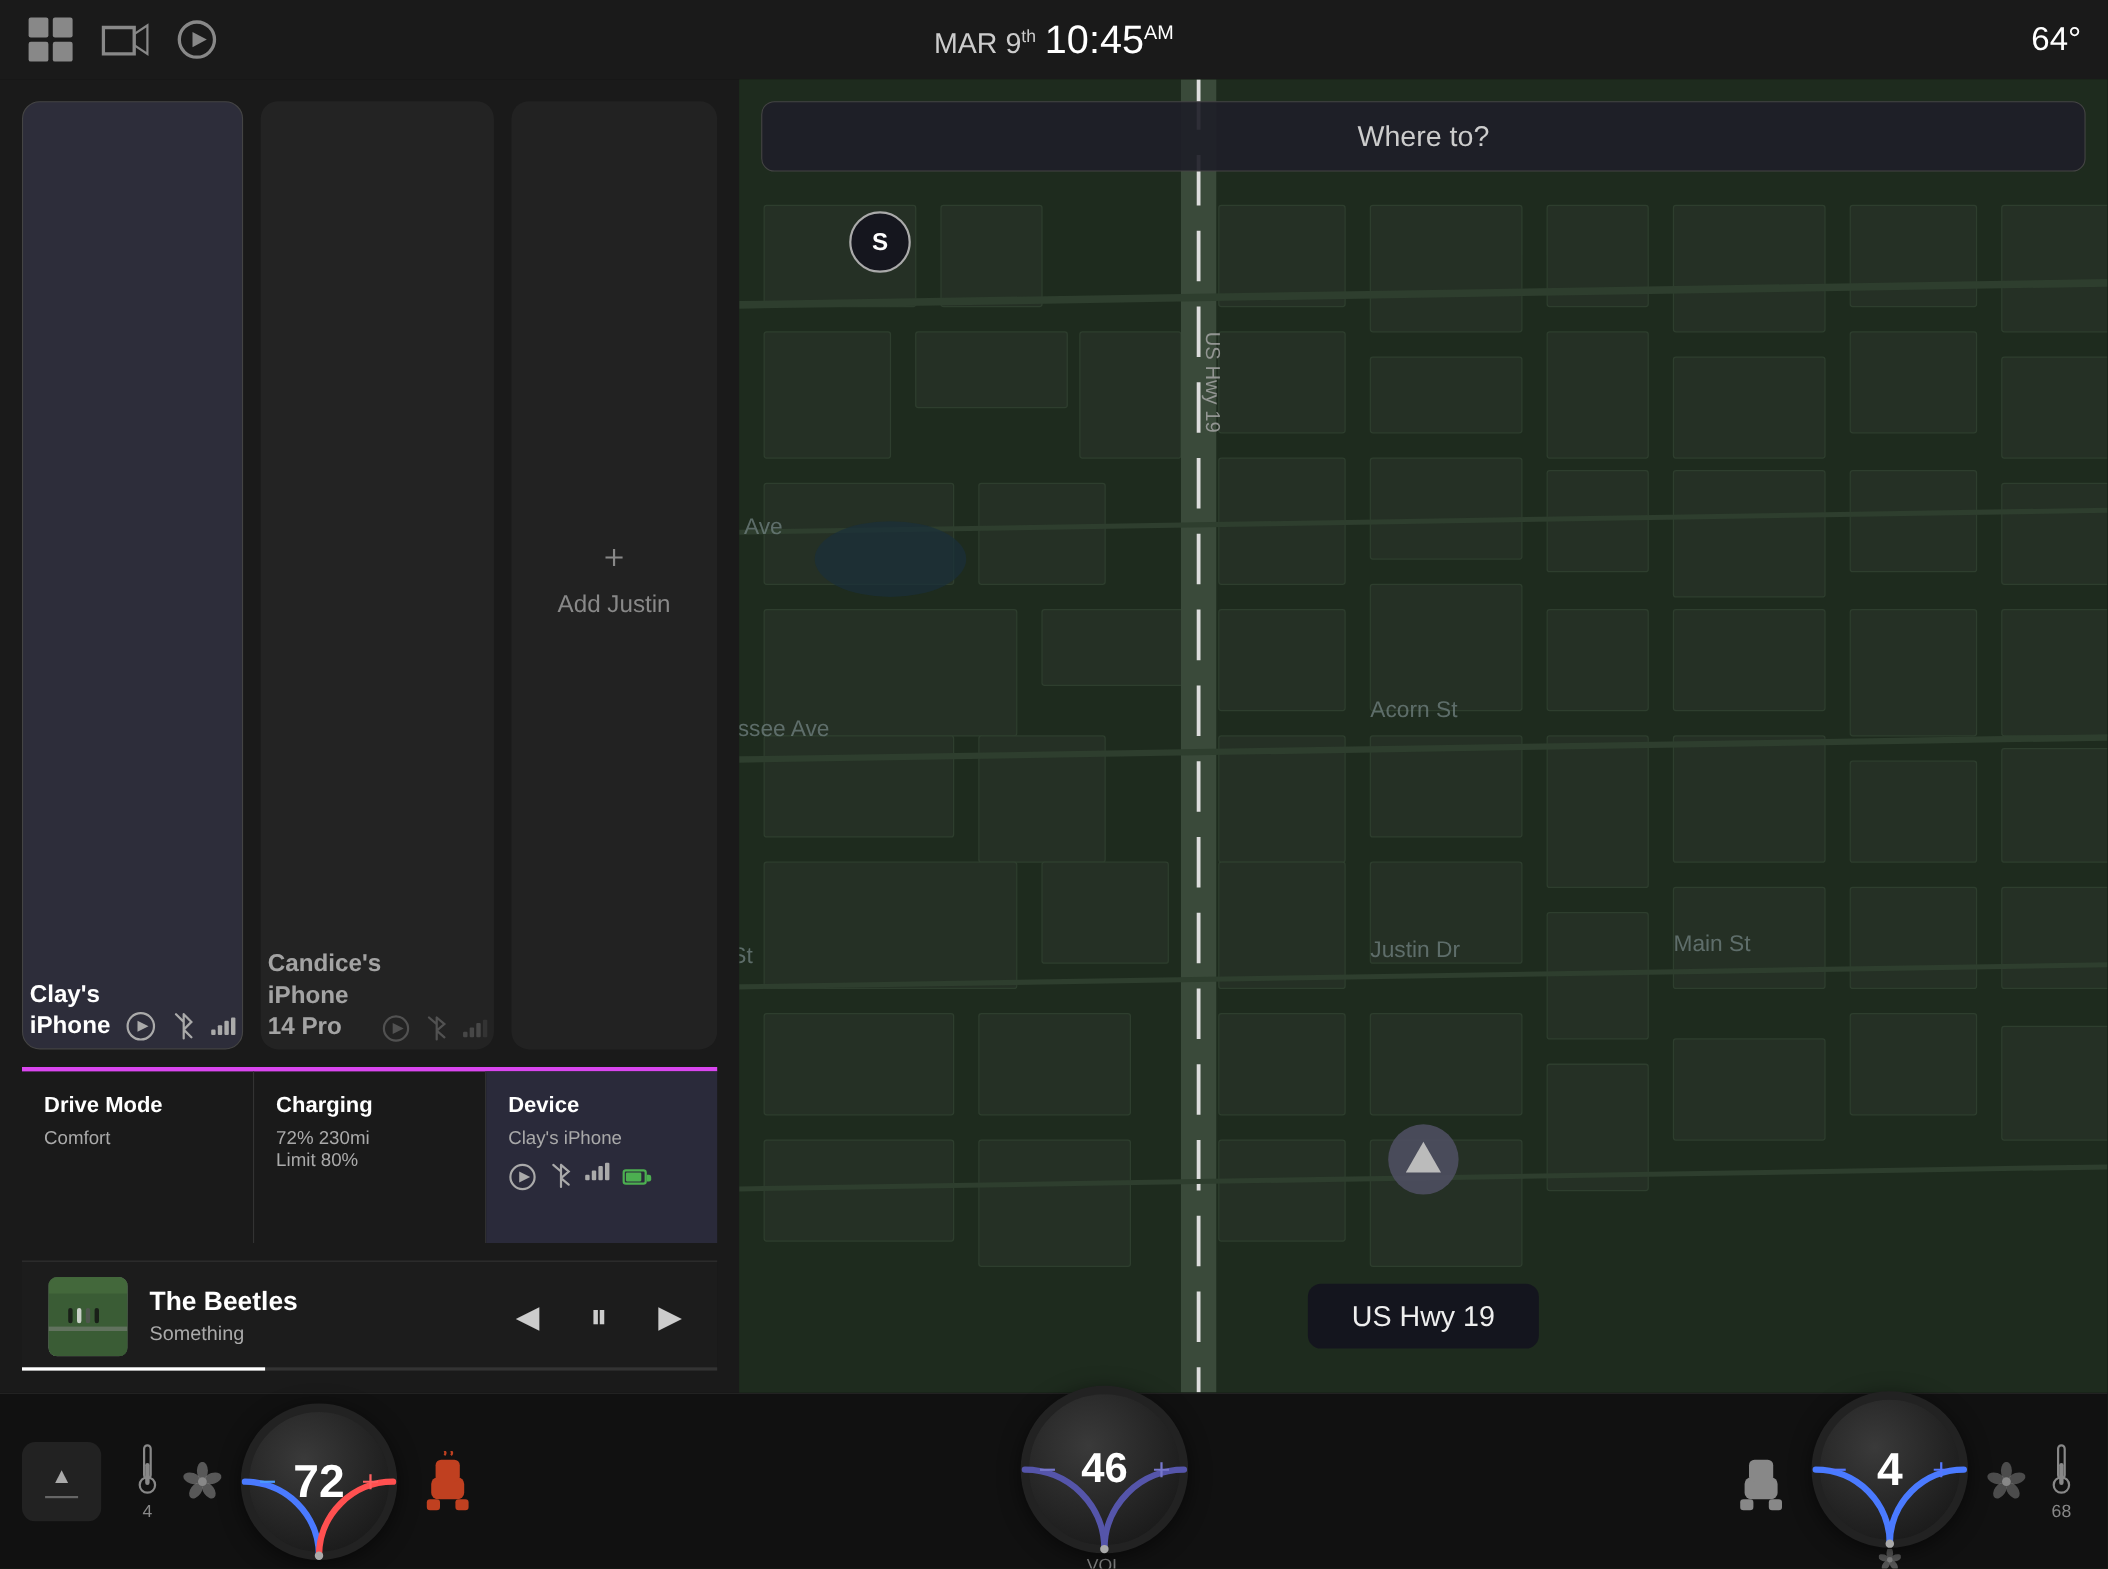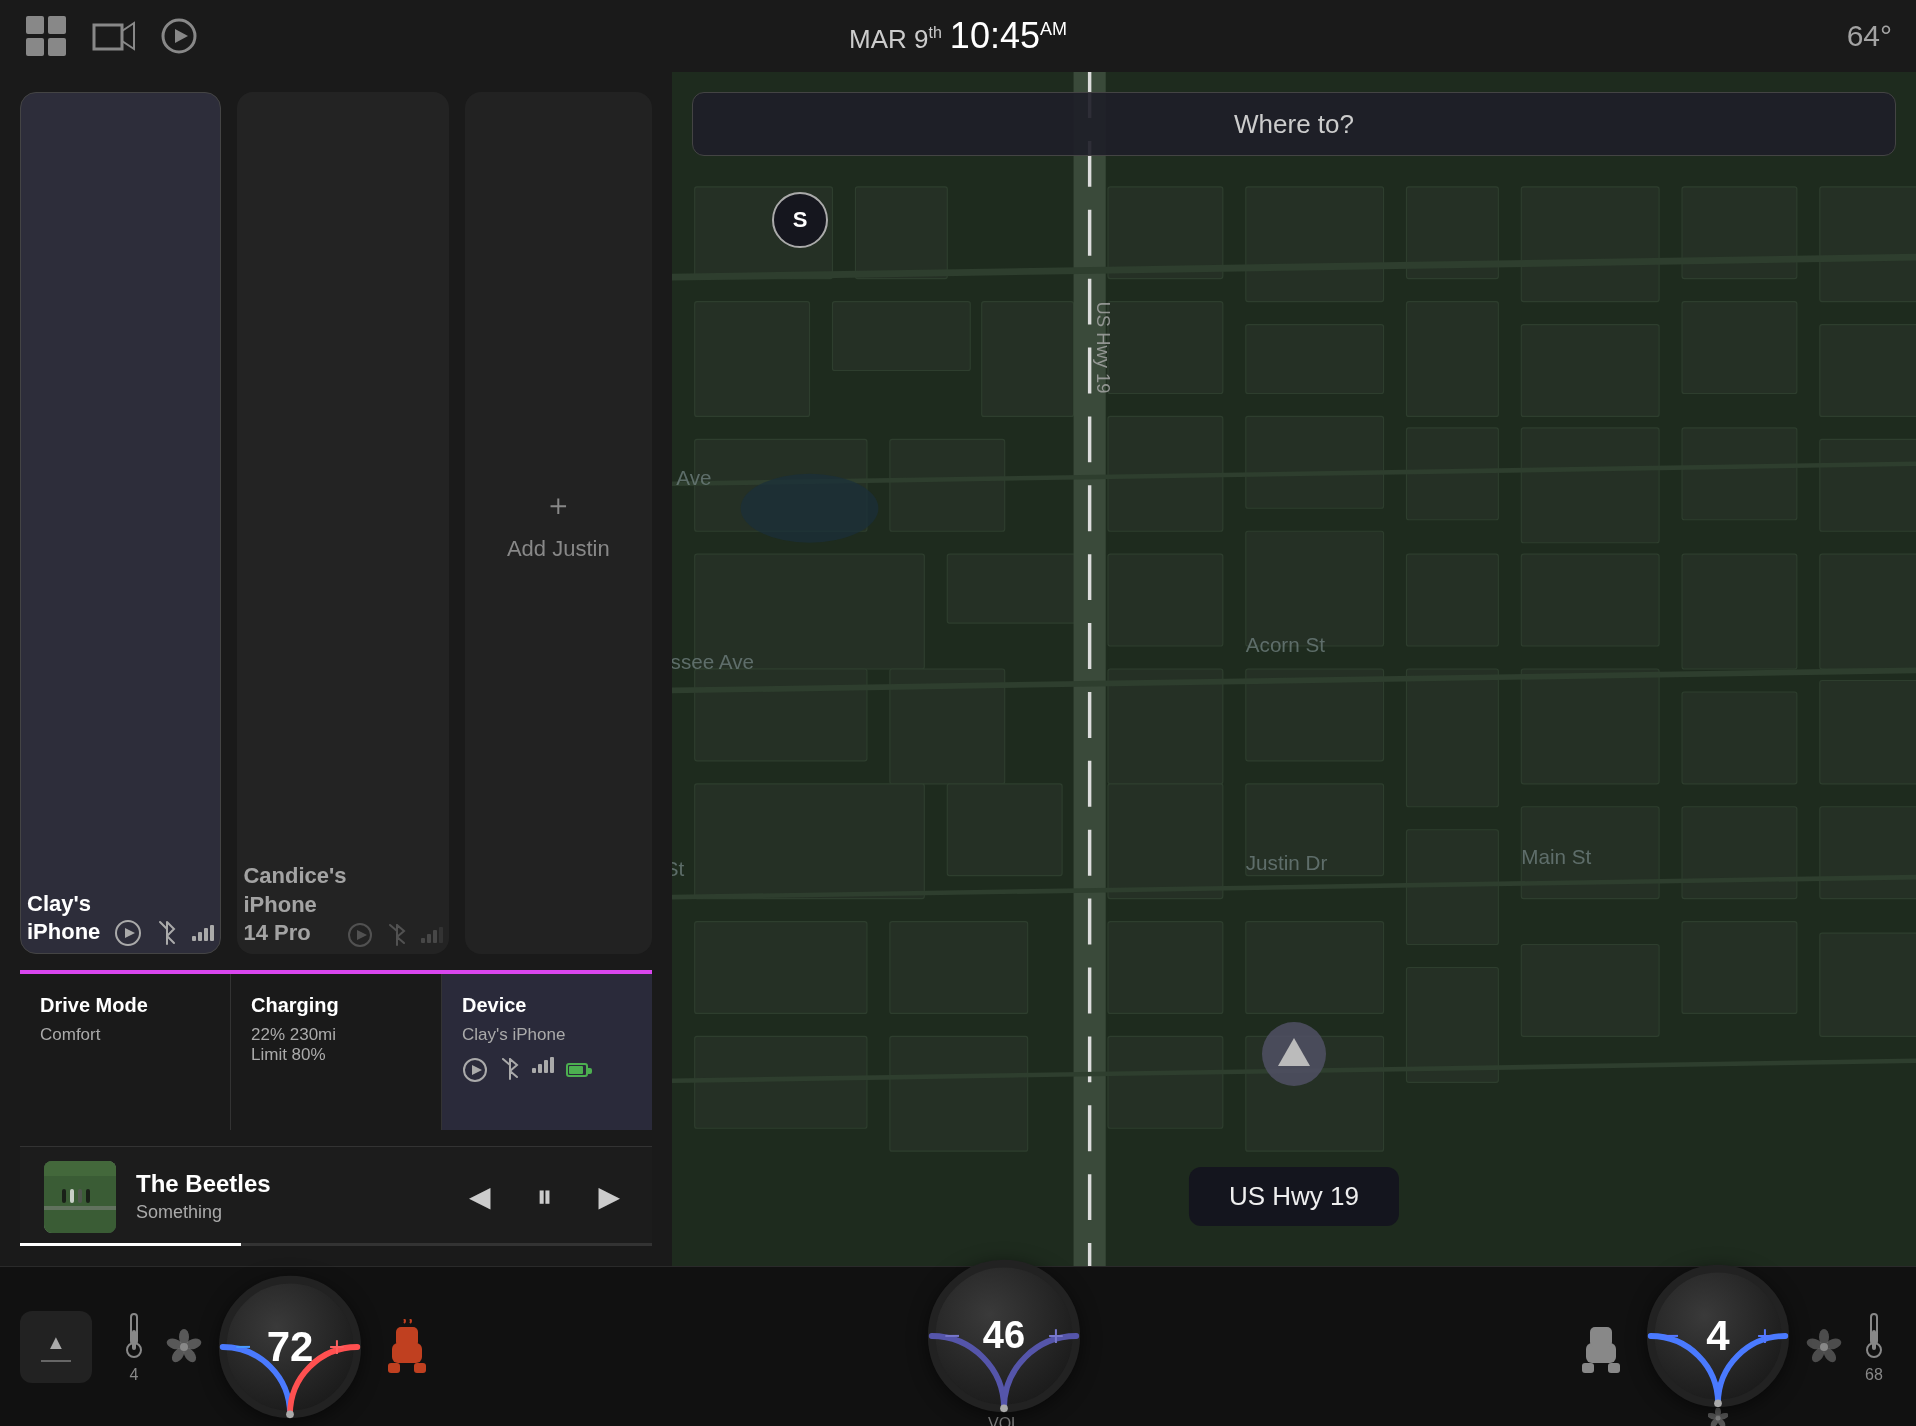--- a/index.html
+++ b/index.html
@@ -49,21 +49,21 @@
       font-size: 36px;
       font-weight: 300;
       color: #fff;
     }
     .top-bar-time sup {
       font-size: 18px;
     }
     .top-bar-right {
       margin-left: auto;
       font-size: 30px;
-      color: #a3a3a3;
+      color: #ffffff;
     }
 
     
     .main-layout {
       display: flex;
       height: calc(1426px - 72px - 160px);
     }
 
     
     .left-panel {
@@ -553,21 +553,21 @@
 
     <div class="status-cards">
 
       <div class="status-card">
         <div class="status-card-title">Drive Mode</div>
         <div class="status-card-sub">Comfort</div>
       </div>
 
       <div class="status-card">
         <div class="status-card-title">Charging</div>
-        <div class="status-card-sub">22%  230mi</div>
+        <div class="status-card-sub">72%  230mi</div>
         <div class="status-card-sub">Limit 80%</div>
       </div>
 
       <div class="status-card active">
         <div class="status-card-title">Device</div>
         <div class="status-card-sub">Clay's iPhone</div>
         <div class="status-card-icons">
           <svg width="26" height="26" viewBox="0 0 26 26" fill="none">
             <circle cx="13" cy="13" r="11" stroke="#aaa" stroke-width="2"></circle>
             <polygon points="10,8 20,13 10,18" fill="#aaa"></polygon>

